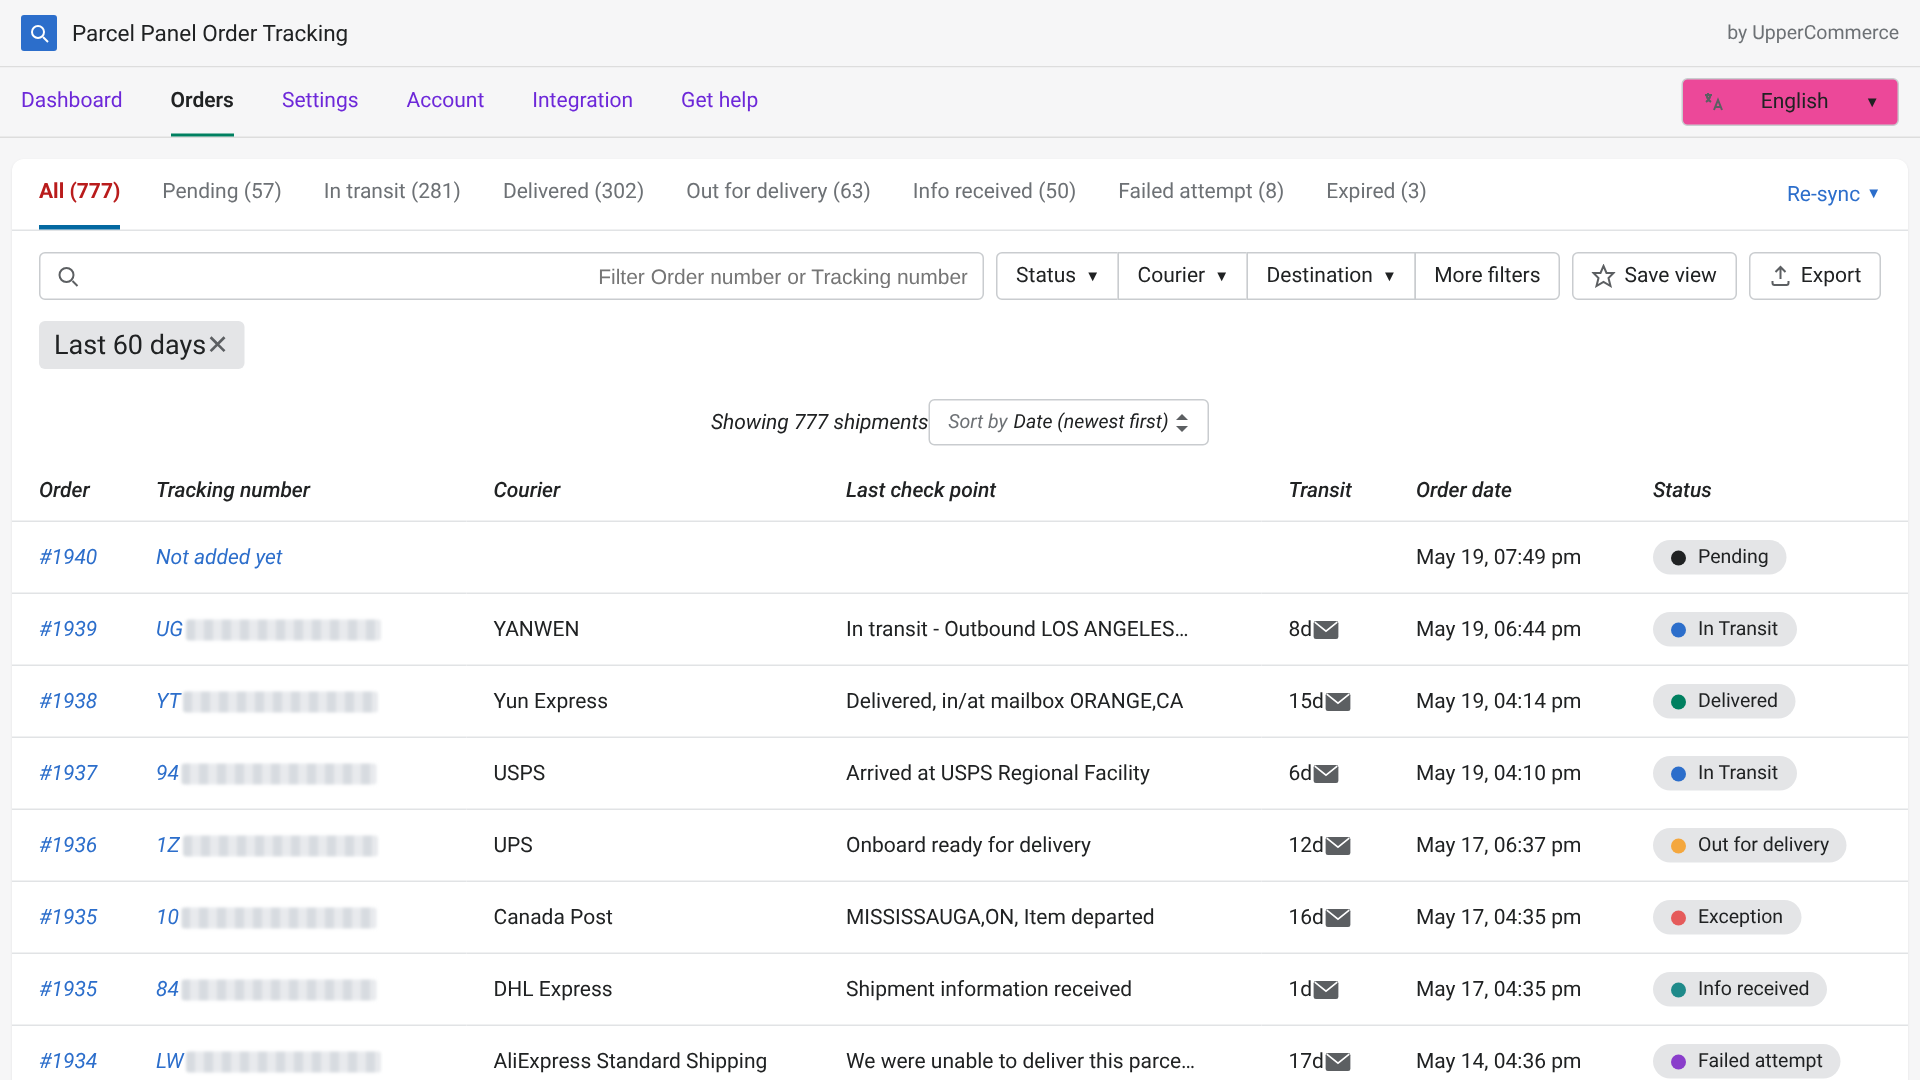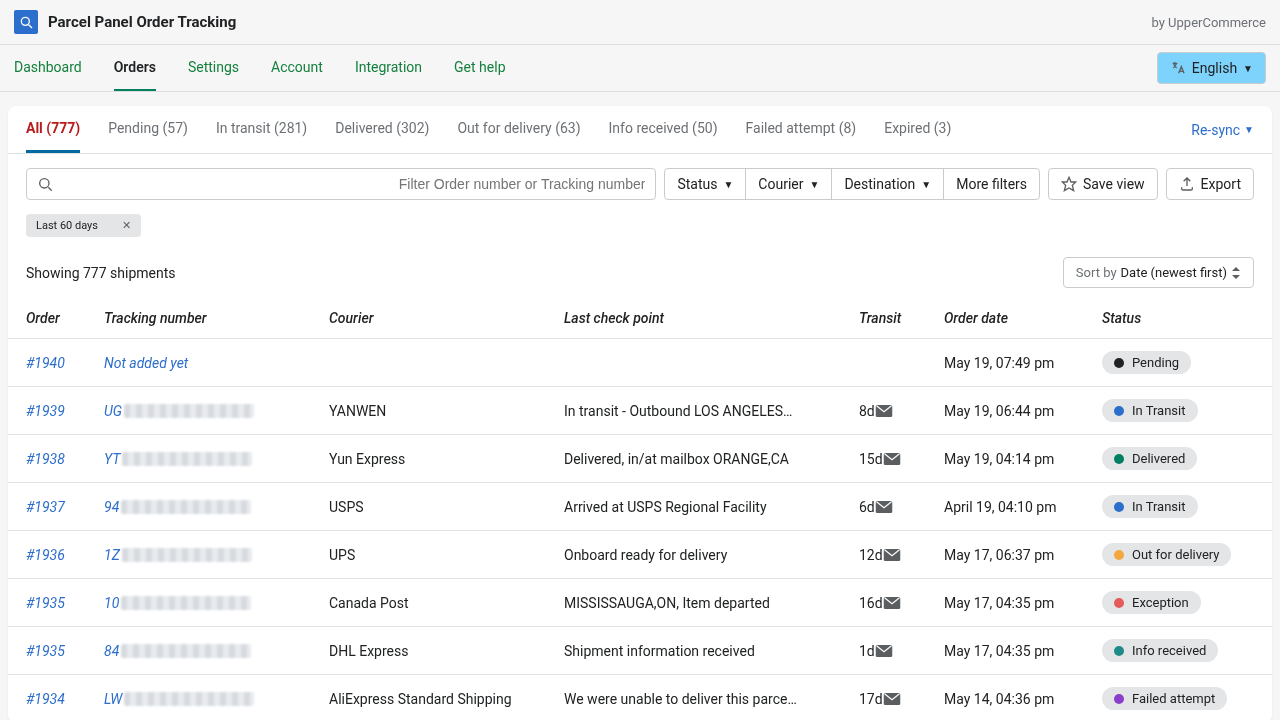--- a/index.html
+++ b/index.html
@@ -1,46 +1,46 @@
 <!DOCTYPE html>
 <html><head>
 <meta charset="utf-8">
 <style>
 * { margin: 0; padding: 0; box-sizing: border-box; }
 body { font-family: -apple-system, BlinkMacSystemFont, "Segoe UI", Roboto, sans-serif; font-size: 14px; color: #202223; background: #f6f6f7; }
 .topbar { display: flex; align-items: center; justify-content: space-between; padding: 10px 14px; background: #f6f6f7; border-bottom: 1px solid #ddd; }
 .topbar-left { display: flex; align-items: center; gap: 10px; }
 .logo { width: 24px; height: 24px; background: #2c6ecb; border-radius: 2px; display: flex; align-items: center; justify-content: center; }
 .logo svg { width: 16px; height: 16px; }
-.app-title { font-size: 15px; font-weight: 700; color: #202223; }
+.app-title { font-size: 15px; font-weight: 400; color: #202223; }
 .by-text { font-size: 13px; color: #6d7175; }
 .navbar { display: flex; align-items: center; justify-content: space-between; padding: 0 14px; background: #f6f6f7; border-bottom: 1px solid #ddd; }
 .nav-tabs { display: flex; gap: 32px; }
-.nav-tab { padding: 14px 0; color: #15803d; cursor: pointer; border-bottom: 2px solid transparent; }
+.nav-tab { padding: 14px 0; color: #6d28d9; cursor: pointer; border-bottom: 2px solid transparent; }
 .nav-tab.active { color: #202223; font-weight: 600; border-bottom: 2px solid #008060; }
-.lang-btn { display: flex; align-items: center; gap: 6px; padding: 7px 12px; background: #7dd3fc; border: 1px solid #c9cccf; border-radius: 4px; cursor: pointer; font-size: 14px; }
+.lang-btn { display: flex; align-items: center; gap: 24px; padding: 7px 12px; background: #ec4899; border: 1px solid #c9cccf; border-radius: 4px; cursor: pointer; font-size: 14px; }
 .main { padding: 14px 8px; }
 .panel { background: #fff; border-radius: 8px; box-shadow: 0 1px 2px rgba(0,0,0,0.08); }
 .status-tabs { display: flex; align-items: center; justify-content: space-between; border-bottom: 1px solid #e1e3e5; padding: 0 18px; }
 .status-tabs-left { display: flex; gap: 28px; }
 .status-tab { padding: 14px 0; color: #6d7175; cursor: pointer; border-bottom: 3px solid transparent; font-size: 14px; }
 .status-tab.active { color: #b91c1c; font-weight: 700; border-bottom: 3px solid #0369a1; }
 .resync { color: #2c6ecb; font-size: 14px; cursor: pointer; display: flex; align-items: center; gap: 4px; }
 .toolbar { display: flex; align-items: center; gap: 8px; padding: 14px 18px; }
 .search-box { flex: 1; display: flex; align-items: center; border: 1px solid #c9cccf; border-radius: 4px; padding: 7px 10px; gap: 8px; }
 .search-box input { border: none; outline: none; flex: 1; font-size: 14px; text-align: right; }
 .filter-btn { display: flex; align-items: center; gap: 6px; padding: 7px 12px; background: #fff; border: 1px solid #c9cccf; border-radius: 4px; cursor: pointer; font-size: 14px; white-space: nowrap; }
 .filter-btn.nogap { border-radius: 0; margin-left: -1px; }
 .filter-group { display: flex; }
 .filter-group .filter-btn:first-child { border-radius: 4px 0 0 4px; }
 .filter-group .filter-btn:last-child { border-radius: 0 4px 4px 0; }
 .chip-row { padding: 0 18px 10px; }
-.chip { display: inline-flex; align-items: center; gap: 24px; background: #e4e5e7; border-radius: 4px; padding: 5px 10px; font-size: 11px; color: #202223; text-align: right; }
+.chip { display: inline-flex; align-items: center; gap: 0; background: #e4e5e7; border-radius: 4px; padding: 5px 10px; font-size: 18px; color: #202223; text-align: right; }
 .chip-x { cursor: pointer; color: #5c5f62; }
-.meta-row { display: flex; align-items: center; justify-content: space-between; padding: 10px 18px; }
+.meta-row { display: flex; align-items: center; justify-content: center; padding: 10px 18px; font-style: italic; }
 .meta-text { color: #202223; font-size: 14px; }
 .sort-btn { display: flex; align-items: center; gap: 4px; padding: 7px 12px; background: #fff; border: 1px solid #c9cccf; border-radius: 4px; cursor: pointer; font-size: 13px; }
 .sort-btn .lbl { color: #6d7175; }
 table { width: 100%; border-collapse: collapse; }
 th { text-align: left; font-weight: 500; color: #202223; padding: 12px 18px; border-bottom: 1px solid #e1e3e5; font-size: 14px; font-style: italic; }
 td { padding: 12px 18px; border-bottom: 1px solid #e1e3e5; font-size: 14px; vertical-align: middle; }
 .link { color: #2c6ecb; cursor: pointer; font-style: italic; }
 .tracknum { display: flex; align-items: center; gap: 2px; }
 .tracknum .blur { display: inline-block; width: 130px; height: 14px; background: repeating-linear-gradient(90deg, #d7dbe0 0 6px, #e8eaed 6px 12px); filter: blur(1px); border-radius: 2px; }
 .transit { display: flex; align-items: center; gap: 0; justify-content: flex-start; }
@@ -255,21 +255,21 @@
             </td>
             <td>
               <div class="transit">
                 <span>6d</span>
                 <svg class="mailico" viewBox="0 0 24 18" fill="#5c5f62">
                   <rect x="1" y="1" width="22" height="16" rx="2" fill="#5c5f62"></rect>
                   <path d="M2 2l10 8 10-8" stroke="#fff" stroke-width="1.5" fill="none"></path>
                 </svg>
               </div>
             </td>
-            <td>April 19, 04:10 pm</td>
+            <td>May 19, 04:10 pm</td>
             <td><span class="badge"><span class="dot" style="background:#2c6ecb"></span>In Transit</span></td>
           </tr>
           <tr>
             <td><span class="link">#1936</span></td>
             <td>
               <span class="tracknum">
                 <span class="link">1Z</span>
                 <span class="blur"></span>
               </span>
             </td>

